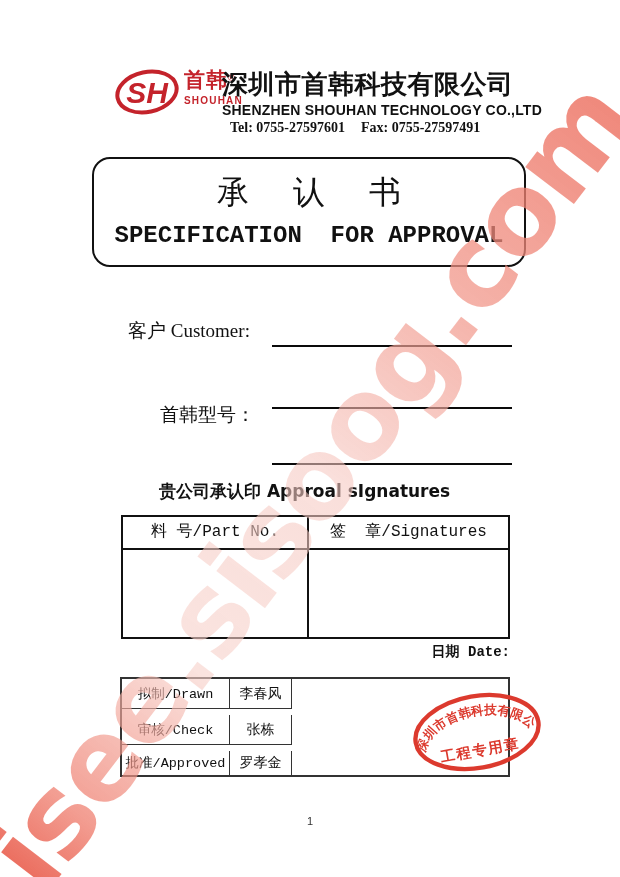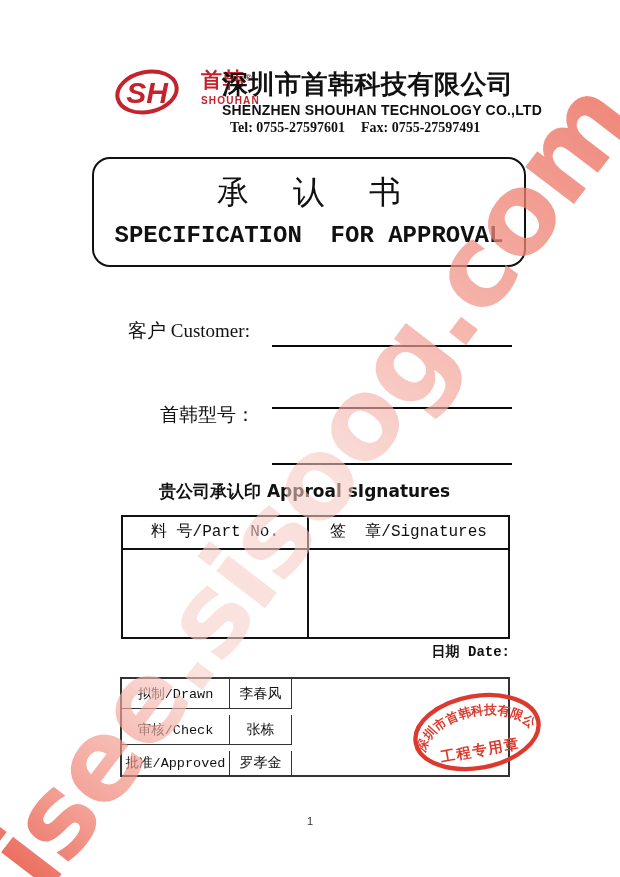--- a/index.html
+++ b/index.html
@@ -1,20 +1,20 @@
 <!DOCTYPE html>
 <html><head>
 <meta charset="utf-8">
 <style>
   html,body{margin:0;padding:0;background:#ffffff;}
   body{width:620px;height:877px;font-family:"Liberation Sans",sans-serif;color:#111;}
   .page{position:relative;width:620px;height:877px;background:#fff;overflow:hidden;}
 
   
-  .logo{position:absolute;left:114px;top:64px;display:flex;align-items:flex-start;gap:17px;}
+  .logo{position:absolute;left:114px;top:64px;display:flex;align-items:flex-start;}
   .logo-swoosh{display:block;}
   .brand-col{margin-left:2px;margin-top:4px;}
   .brand-cn{font-size:21px;font-weight:bold;color:#c4232b;line-height:24px;letter-spacing:1px;font-family:"DejaVu Sans",sans-serif;}
   .reg-mark{font-size:9px;color:#c4232b;vertical-align:super;font-weight:bold;}
   .brand-en{font-size:10px;font-weight:bold;color:#c4232b;letter-spacing:1.2px;margin-top:3px;}
   .company-block{position:absolute;left:222px;top:66px;width:268px;}
   .company-cn{font-size:26px;font-weight:bold;font-family:"DejaVu Serif",serif;line-height:36px;white-space:nowrap;letter-spacing:0.5px;}
   .company-en{font-size:14px;font-weight:bold;line-height:17px;white-space:nowrap;letter-spacing:0.2px;}
   .tel-row{font-size:14px;font-weight:bold;font-family:"Liberation Serif",serif;padding-left:8px;margin-top:1px;white-space:nowrap;}
   .tel-row .fax{margin-left:16px;}

